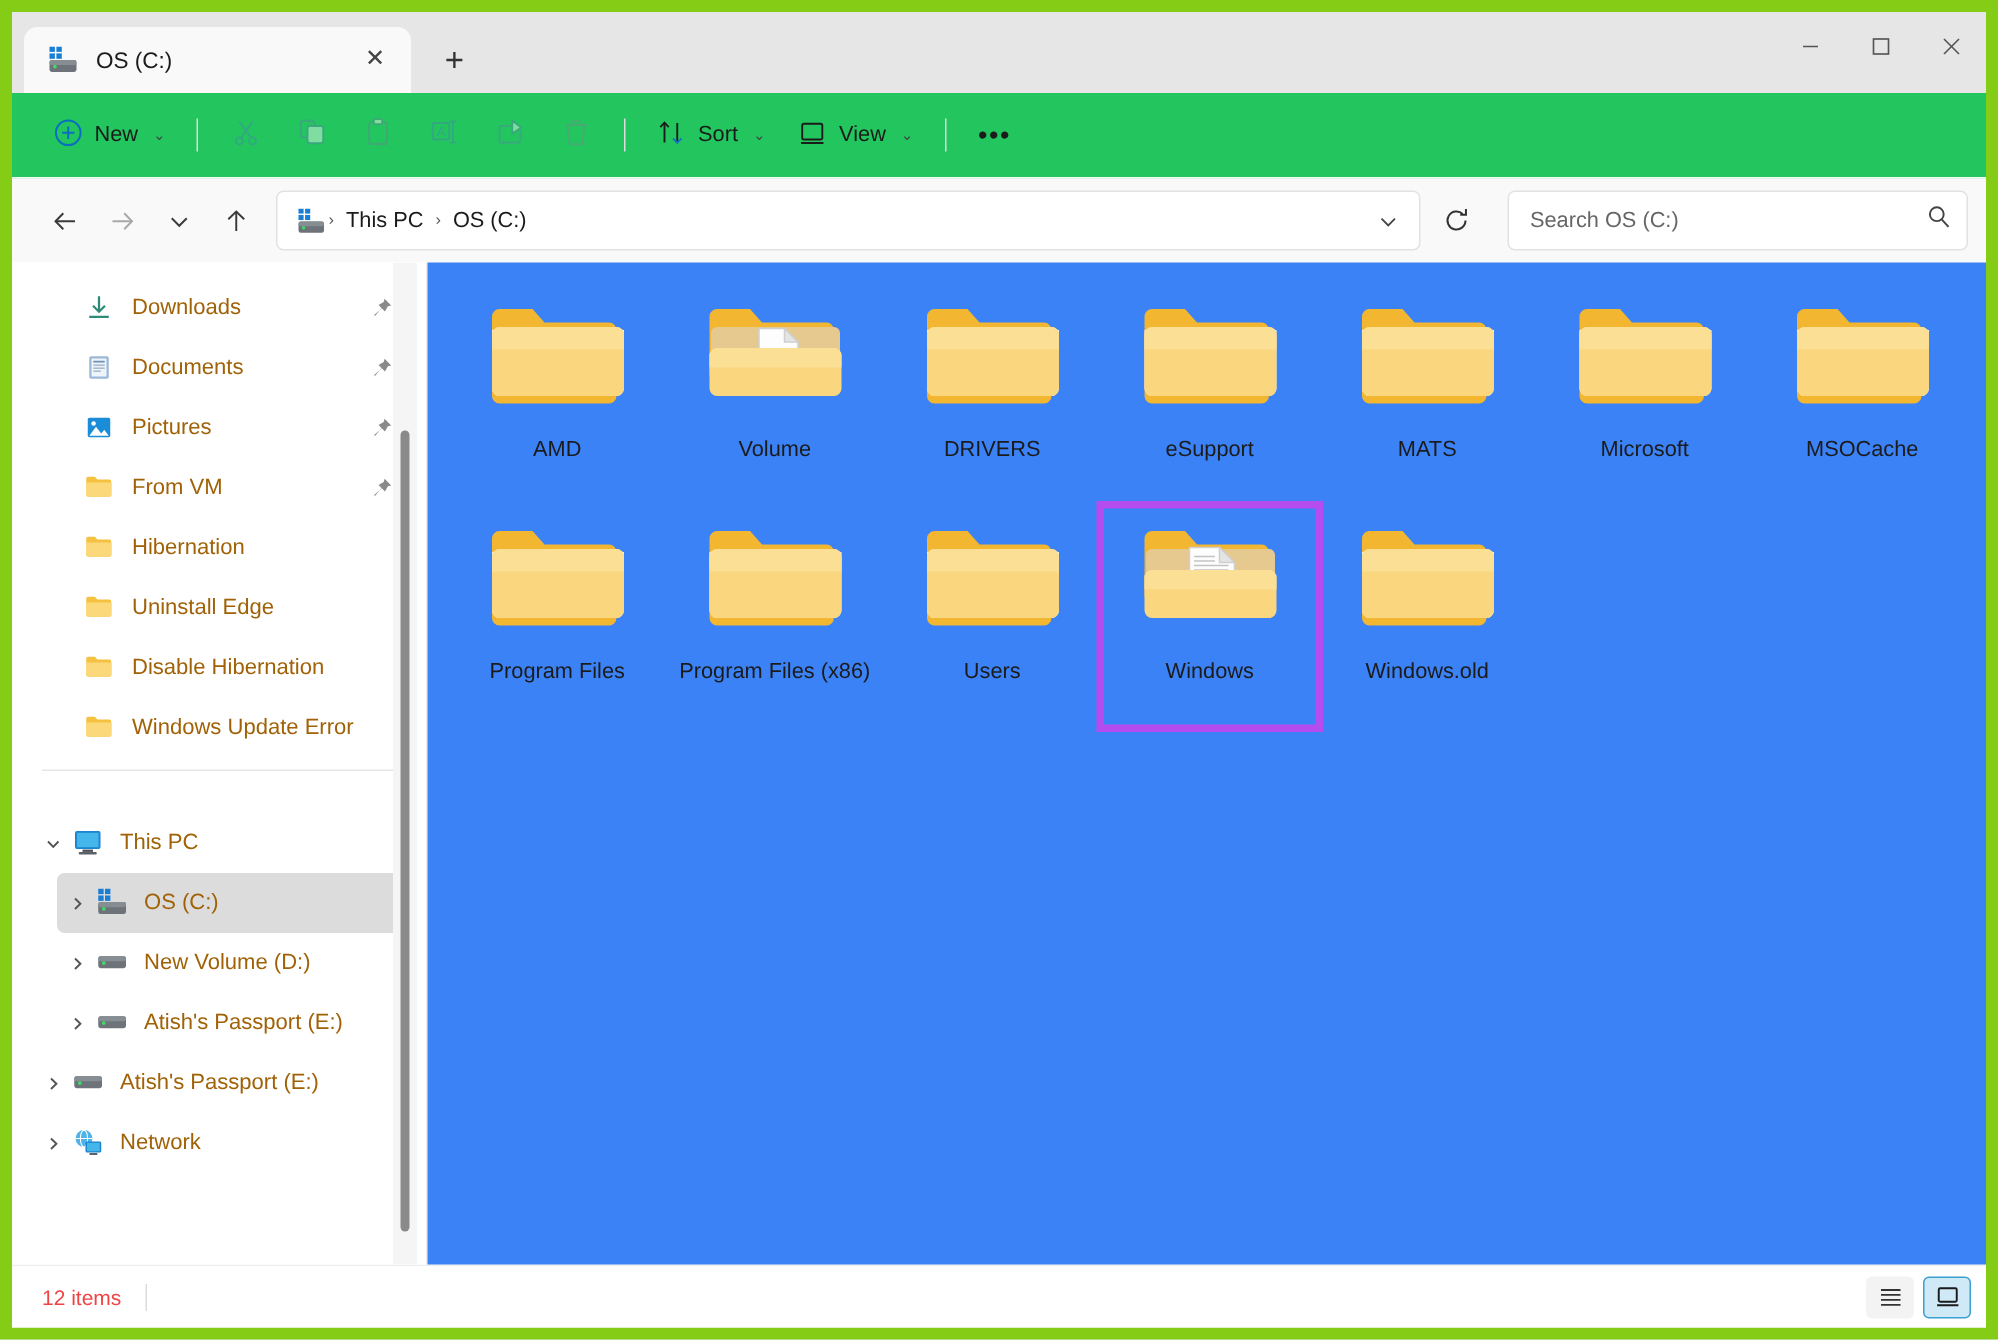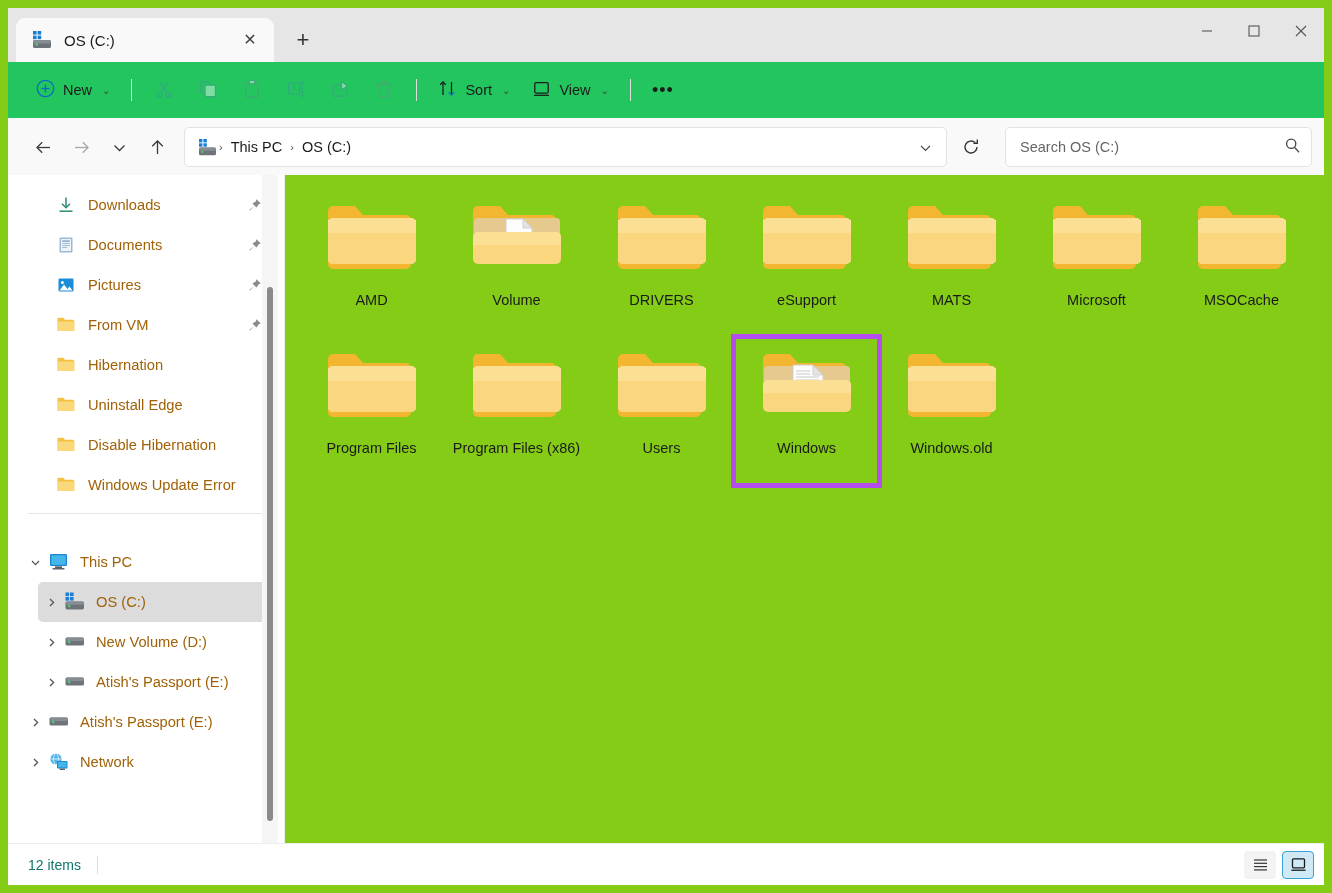--- a/index.html
+++ b/index.html
@@ -159,21 +159,21 @@
     position: absolute; left: 5px; width: 6px;
     top: 112px; bottom: 22px;
     background: #8a8a8a; border-radius: 3px;
   }
   #sidebar-divider {
     width: 1px; background: #ececec; align-self: stretch;
   }
 
   
   #content {
-    flex: 1; position: relative; background: #84cc16;
+    flex: 1; position: relative; background: #3b82f6;
     padding: 14px 8px 0 14px;
     overflow: hidden;
   }
   #file-grid {
     display: grid;
     grid-template-columns: repeat(7, 145px);
     gap: 0px 0px;
     justify-content: start;
   }
   .file-item {
@@ -191,21 +191,21 @@
   }
 
   
   #status-bar {
     height: 42px; min-height: 42px;
     background: #ffffff;
     border-top: 1px solid #ededed;
     display: flex; align-items: center;
     padding: 0 10px 0 20px;
   }
-  #status-text { font-size: 14px; color: #0f766e; }
+  #status-text { font-size: 14px; color: #ef4444; }
   #status-sep { width: 1px; height: 18px; background: #dcdcdc; margin-left: 16px; }
   #view-toggles { margin-left: auto; display: flex; gap: 6px; }
   .view-toggle {
     width: 32px; height: 28px; border-radius: 4px;
     display: flex; align-items: center; justify-content: center;
     background: #f3f3f3;
   }
   .view-toggle.active { background: #cfe9f7; border: 1px solid #3aa0d0; }
 </style>
 </head>

